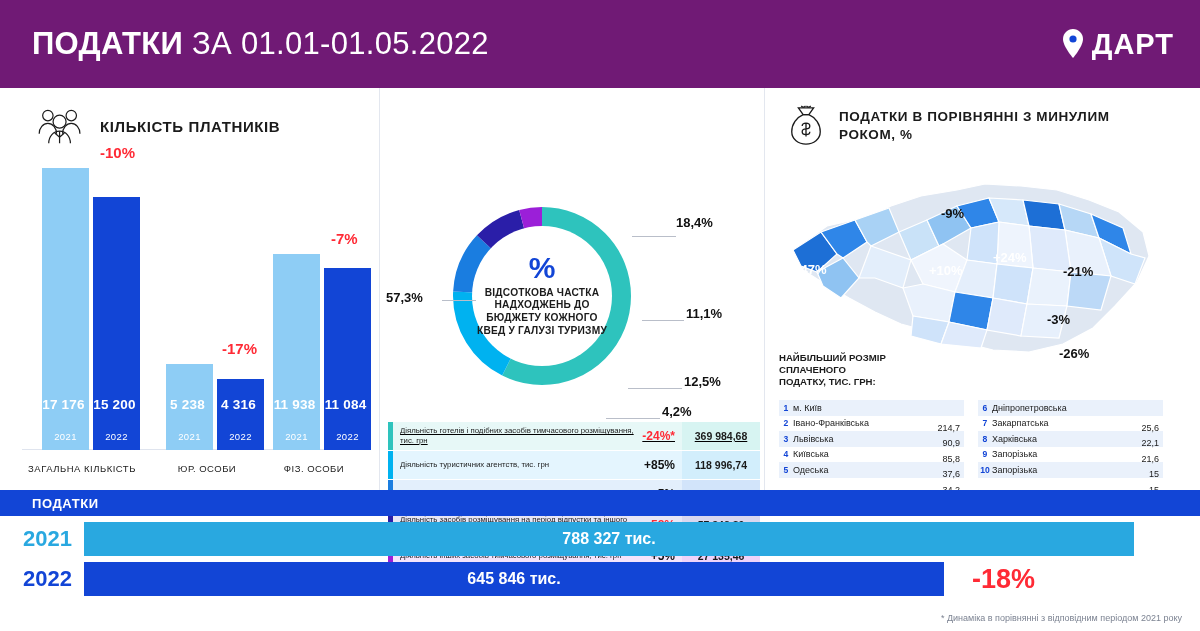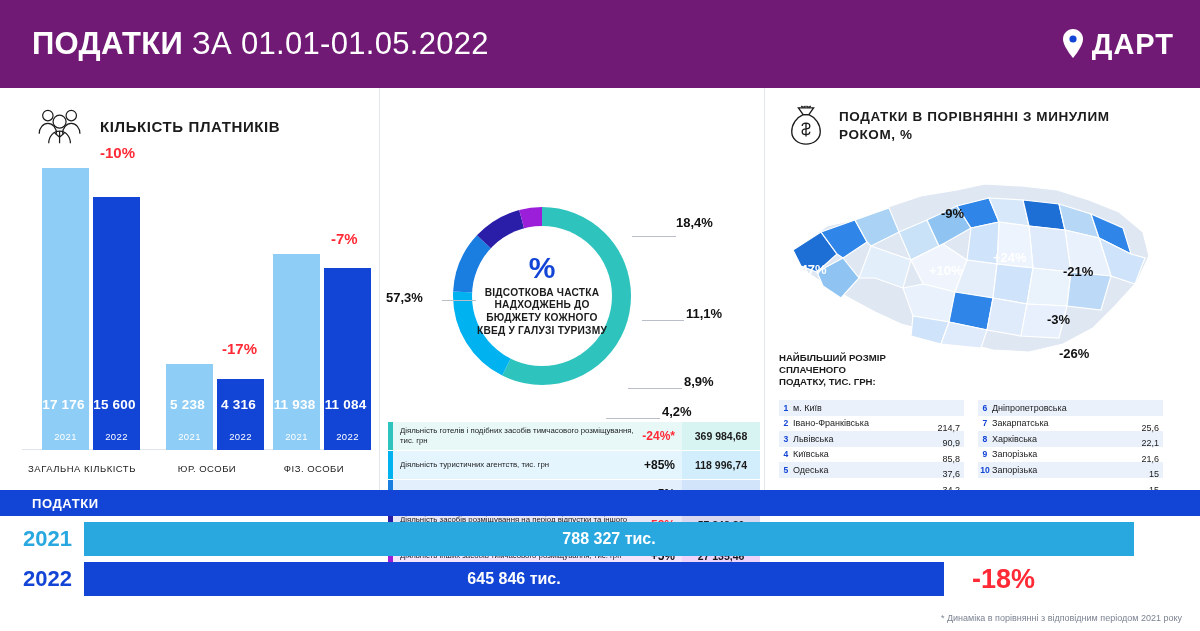--- a/index.html
+++ b/index.html
@@ -158,21 +158,21 @@
       <div class="bargroup" style="left:42px;">
         <div class="bar-delta" style="top:-24px; left:58px;">-10%</div>
         <div class="bar-pair">
           <div class="bar light">
             <div class="fill" style="height:282px;"></div>
             <div class="val">17 176</div>
             <div class="yr">2021</div>
           </div>
           <div class="bar dark">
             <div class="fill" style="height:253px;"></div>
-            <div class="val">15 600</div>
+            <div class="val">15 200</div>
             <div class="yr">2022</div>
           </div>
         </div>
       </div>
       <div class="bar-caption" style="left:17px;">ЗАГАЛЬНА КІЛЬКІСТЬ</div>
 
       <div class="bargroup" style="left:166px;">
         <div class="bar-delta" style="top:-24px; left:56px;">-17%</div>
         <div class="bar-pair">
           <div class="bar light">
@@ -228,28 +228,28 @@
 
     <div class="dlabel" style="left:6px; top:202px;">57,3%</div>
     <div class="leader" style="left:62px; top:212px; width:34px; height:1px;"></div>
 
     <div class="dlabel" style="left:296px; top:127px;">18,4%</div>
     <div class="leader" style="left:252px; top:148px; width:44px; height:1px;"></div>
 
     <div class="dlabel" style="left:306px; top:218px;">11,1%</div>
     <div class="leader" style="left:262px; top:232px; width:42px; height:1px;"></div>
 
-    <div class="dlabel" style="left:304px; top:286px;">8,9%</div>
+    <div class="dlabel" style="left:304px; top:286px;">12,5%</div>
     <div class="leader" style="left:248px; top:300px; width:54px; height:1px;"></div>
 
     <div class="dlabel" style="left:282px; top:316px;">4,2%</div>
     <div class="leader" style="left:226px; top:330px; width:54px; height:1px;"></div>
 
     <div class="legend">
-      <div class="lrow" style="background:#e7f8f7;">
+      <div class="lrow" style="background:#e7f8f7;text-decoration:underline;">
         <div class="lbar" style="background:#2ec3bd;"></div>
         <div class="ltext">Діяльність готелів і подібних засобів тимчасового розміщування, тис. грн</div>
         <div class="lpct" style="color:#ff2a35;">-24%*</div>
         <div class="lval" style="background:#d7f4f2;">369 984,68</div>
       </div>
       <div class="lrow" style="background:#e4f5fe;">
         <div class="lbar" style="background:#00b2f0;"></div>
         <div class="ltext">Діяльність туристичних агентств, тис. грн</div>
         <div class="lpct" style="color:#111;">+85%</div>
         <div class="lval" style="background:#d2eefc;">118 996,74</div>

